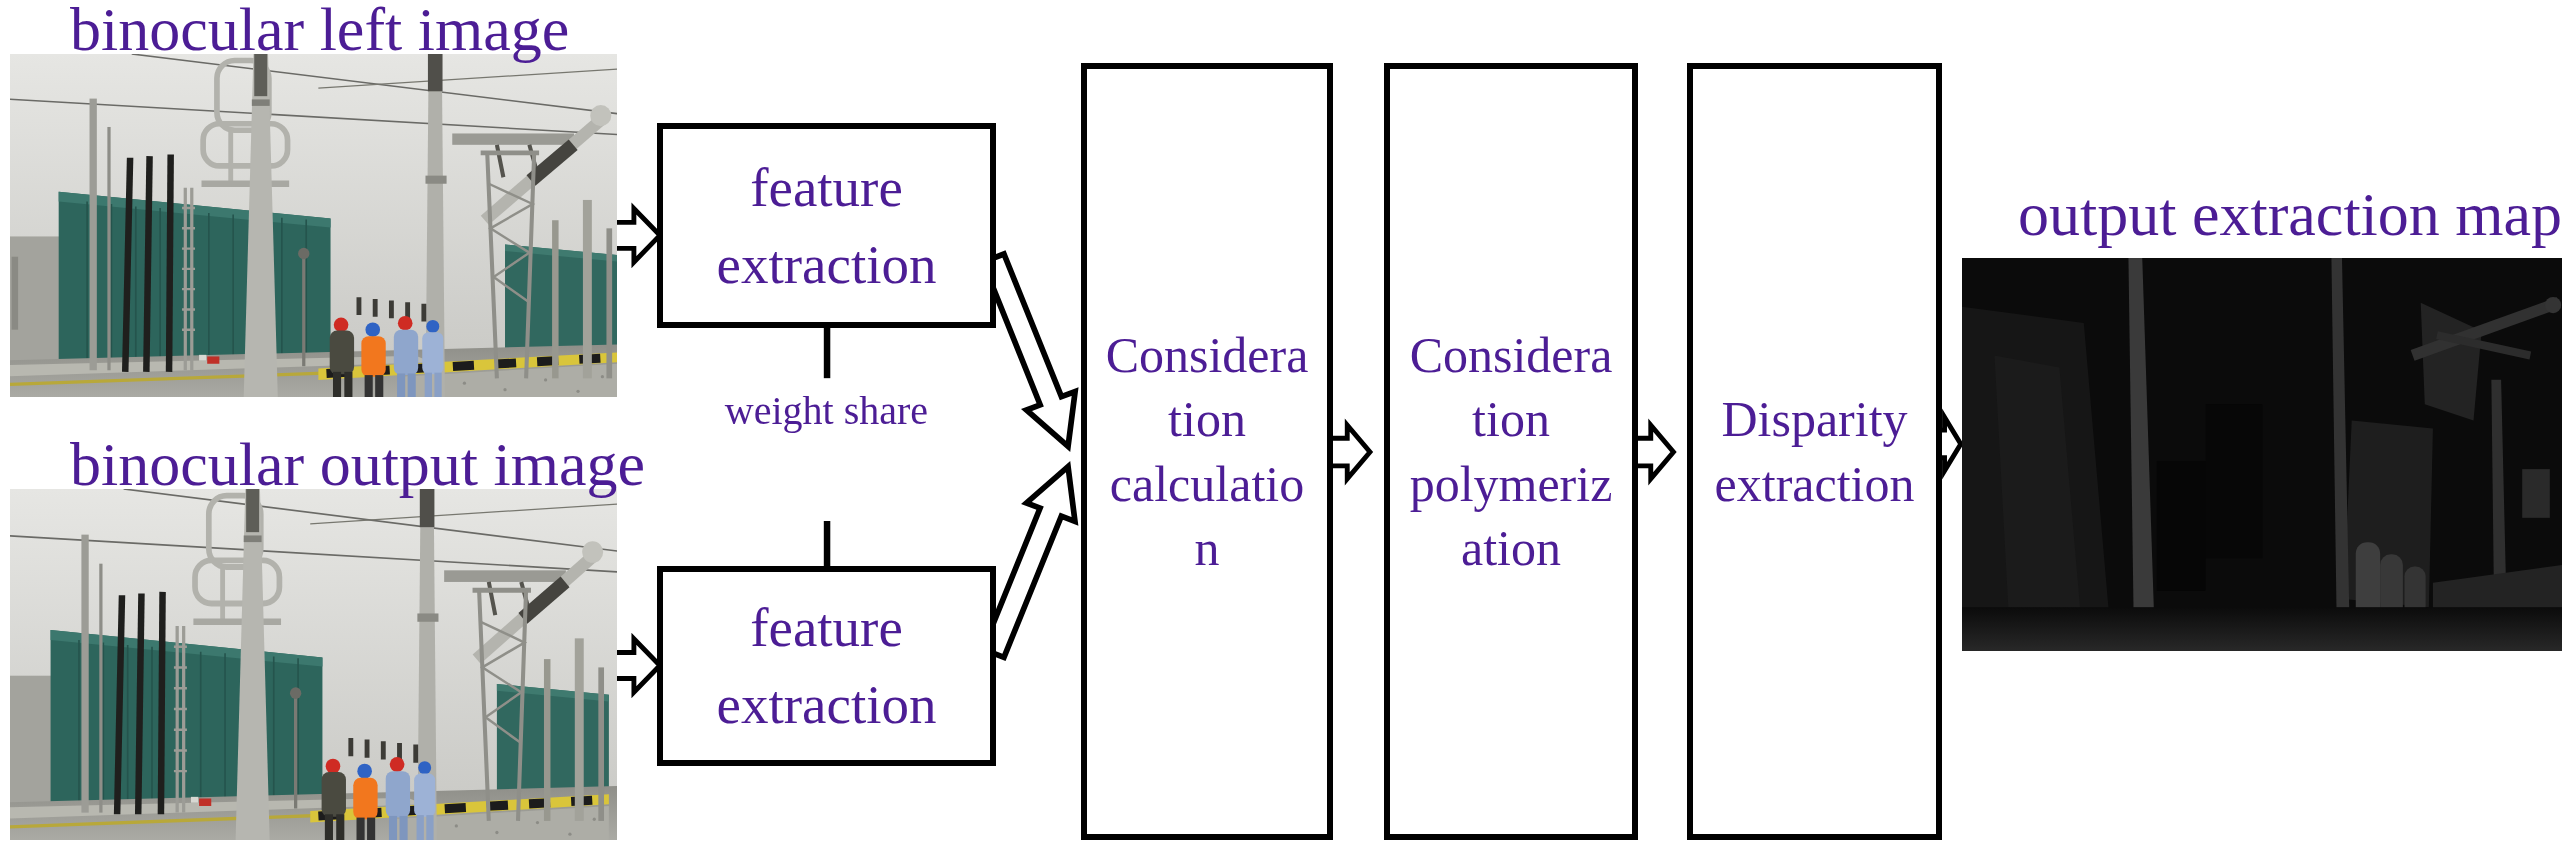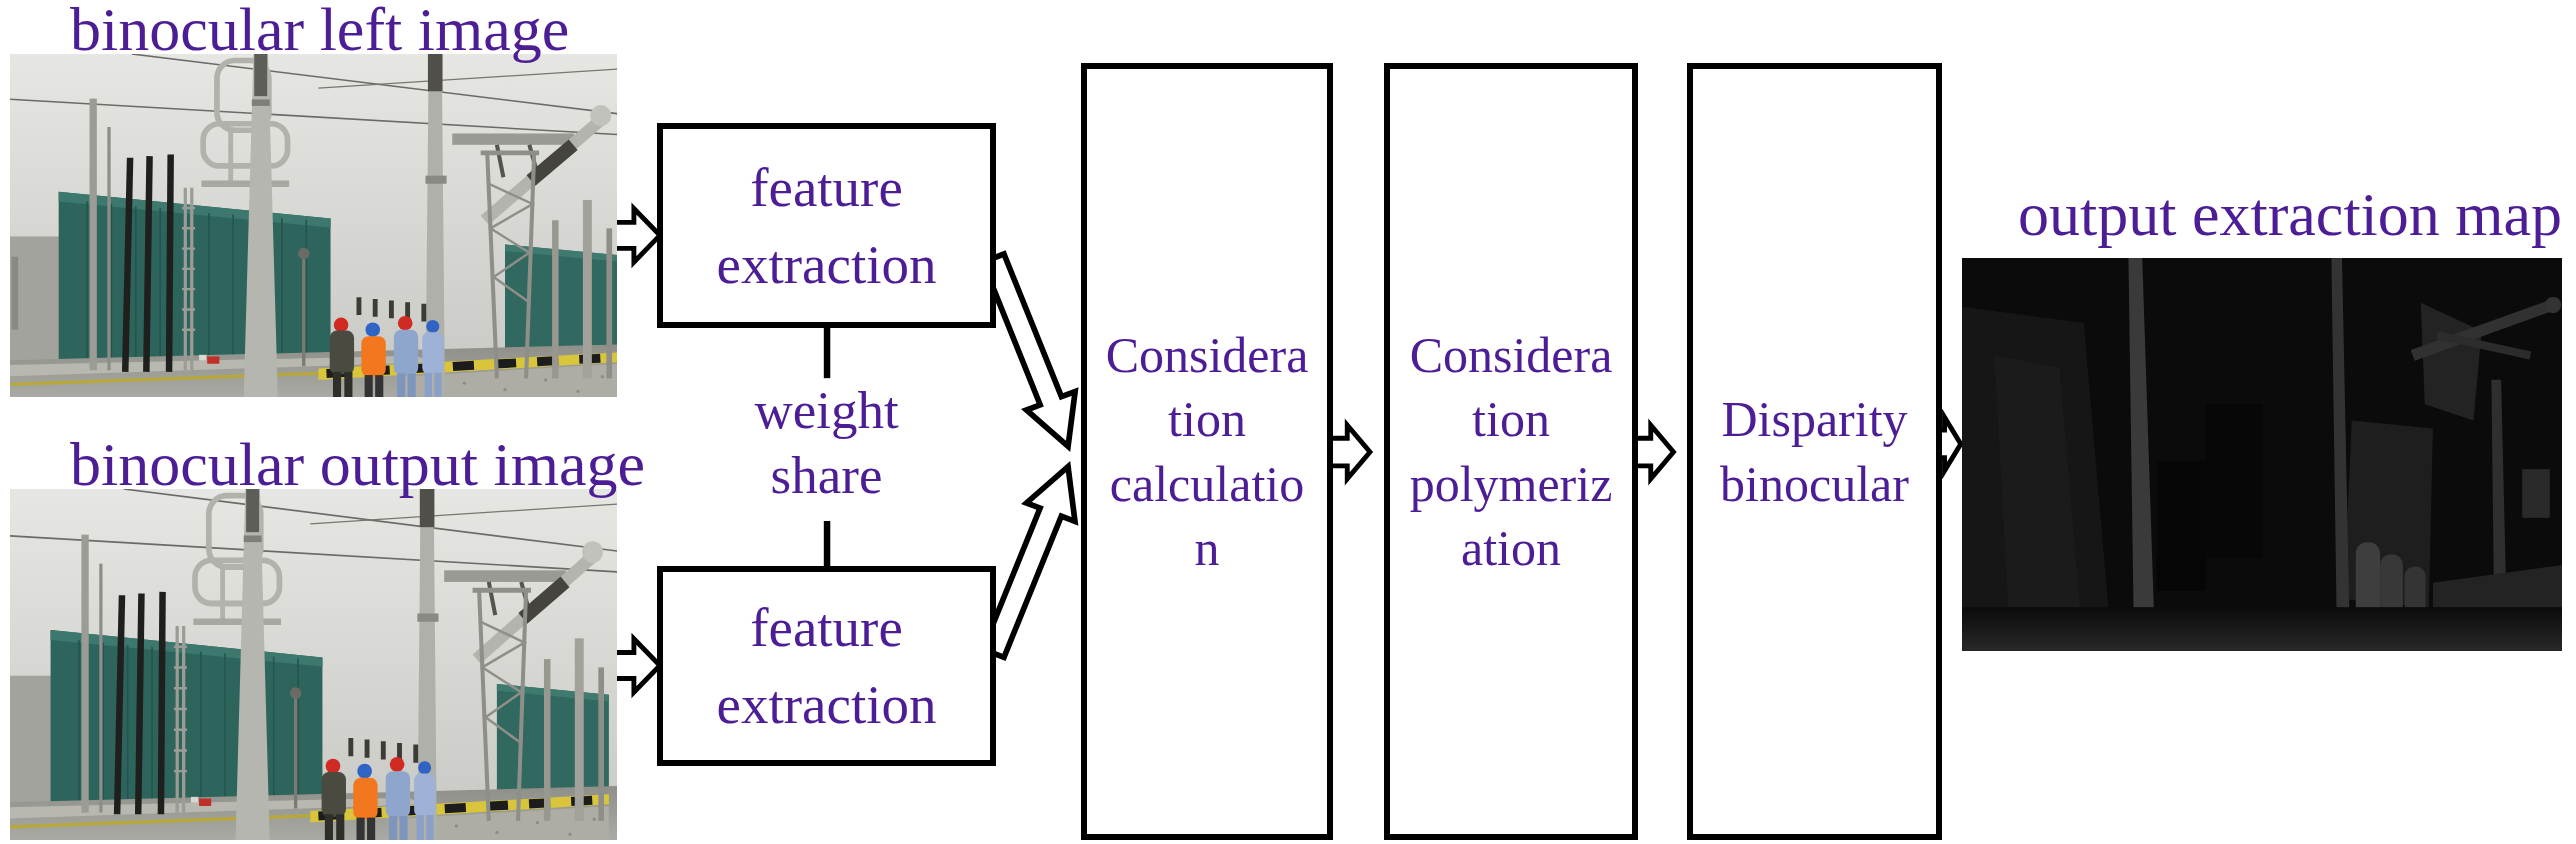--- a/index.html
+++ b/index.html
@@ -8,21 +8,21 @@
   .overlay{position:absolute;left:0;top:0;width:2576px;height:844px;z-index:1;}
   .photo{position:absolute;overflow:hidden;z-index:2;background:#d9d9d5;}
   .photo svg{display:block;width:100%;height:100%;}
   .box{position:absolute;box-sizing:border-box;border:6.5px solid #000;background:#fff;
        display:flex;align-items:center;text-align:center;z-index:2;}
   .box .lbl{width:100%;white-space:pre-line;}
   .fe{font-size:55px;line-height:1.40;}
   .tall{font-size:50px;line-height:1.29;margin-left:12px;}
   .photo-title{position:absolute;text-align:center;font-size:62px;line-height:68px;
                white-space:nowrap;z-index:3;}
-  .weight-label{position:absolute;font-size:53px;line-height:65px;text-align:center;z-index:2;}
+  .weight-label{position:absolute;font-size:40px;line-height:65px;text-align:center;z-index:2;}
   .map{position:absolute;z-index:2;background:#0b0b0b;}
   .map svg{display:block;width:100%;height:100%;}
 </style>
 </head>
 <body>
 
 <div class="canvas">
 
   <svg width="0" height="0" style="position:absolute" aria-hidden="true">
     <defs>
@@ -159,21 +159,21 @@
 calculatio
 n</div>
   </div>
   <div class="box tall" style="left:1372px;top:63px;width:254px;height:777px;">
     <div class="lbl">Considera
 tion
 polymeriz
 ation</div>
   </div>
   <div class="box tall" style="left:1675px;top:63px;width:255px;height:777px;">
-    <div class="lbl">Disparity binocular</div>
+    <div class="lbl">Disparity extraction</div>
   </div>
 
   <div class="weight-label" style="left:705px;top:378px;width:243px;">weight share</div>
 
   <div class="map" style="left:1962px;top:258px;width:600px;height:393px;">
     <svg viewBox="0 0 739 484" preserveAspectRatio="none">
       <rect x="0" y="0" width="739" height="484" fill="#0b0b0b"></rect>
       <polygon points="0,60 150,80 185,484 0,484" fill="#161616"></polygon>
       <polygon points="40,120 120,135 150,484 60,484" fill="#1b1b1b"></polygon>
       <rect x="300" y="180" width="70" height="190" fill="#070707"></rect>

